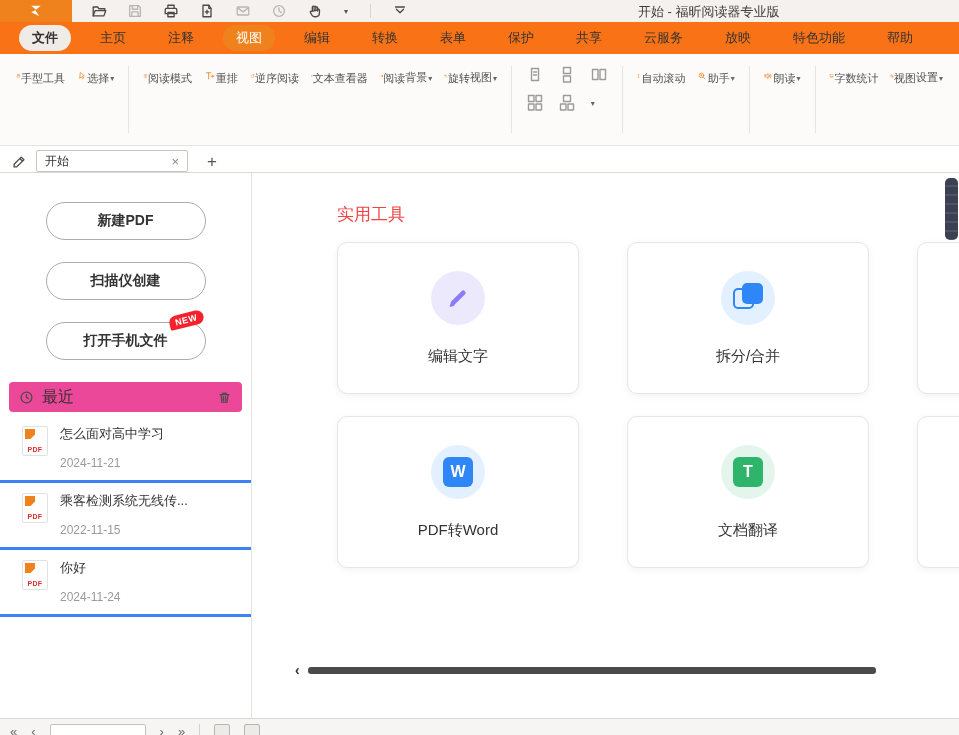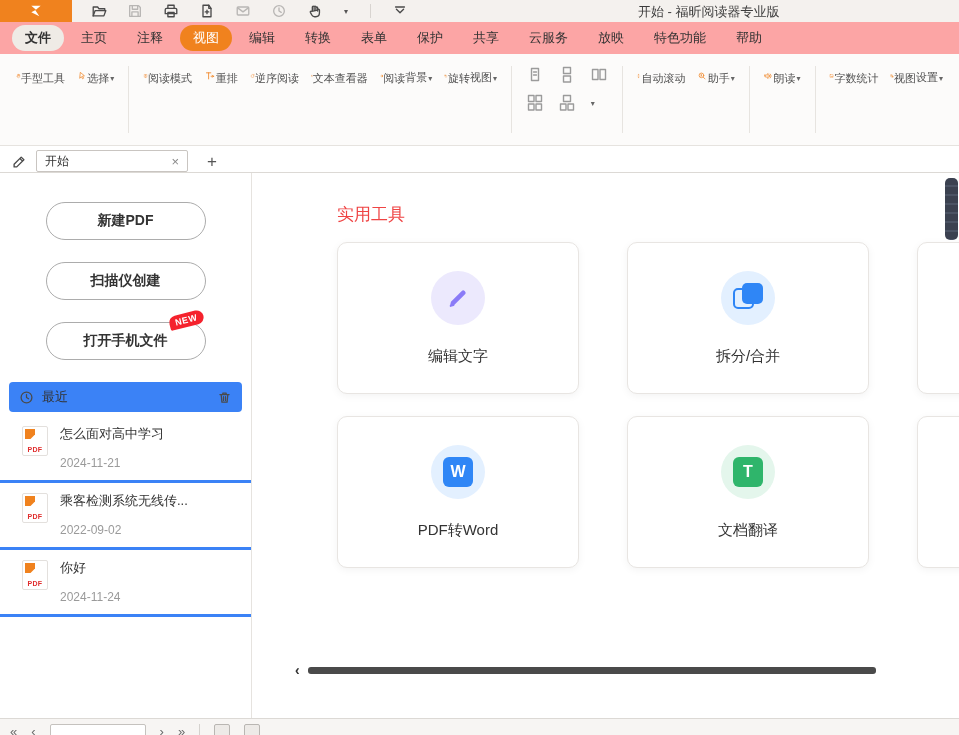--- a/index.html
+++ b/index.html
@@ -11,21 +11,21 @@
   .titlebar{height:22px;background:#F4F1EE;display:flex;align-items:center;position:relative}
   .logo{width:72px;height:22px;background:#F0821E;display:flex;align-items:center;justify-content:center}
   .qa{display:flex;align-items:center;margin-left:18px;gap:18px}
   .qaicon{width:18px;height:18px;display:flex;align-items:center;justify-content:center}
   .qaicon svg{width:16px;height:16px}
   .dim{opacity:.35}
   .qsep{width:1px;height:14px;background:#D8D4D0;margin:0 2px}
   .win-title{position:absolute;left:638px;top:3px;font-size:13px;color:#3c3c3c;white-space:nowrap}
 
   
-  .rtabs{height:32px;background:#fca5a5;display:flex;align-items:center;padding-left:12px;gap:4px}
+  .rtabs{height:32px;background:#f97316;display:flex;align-items:center;padding-left:19px;gap:16px}
   .rtab{padding:4px 13px;font-size:13px;color:#333;border-radius:15px;white-space:nowrap;cursor:default}
   .rtab.file{background:#EFEBE6;font-weight:bold}
   .rtab.active{background:#F0821E;color:#fff}
 
   
   .ribbon{height:92px;background:#FCFBFA;border-bottom:1px solid #E6E3DF;display:flex;align-items:flex-start;padding:8px 10px 2px}
   .tool{display:flex;flex-direction:row;align-items:center;padding:1px 6px;min-width:38px}
   .tool svg{width:26px;height:26px;margin-bottom:4px}
   .tlabel{font-size:11px;color:#4f4f4f;line-height:15px;text-align:center;white-space:nowrap}
   .dd{font-size:8px;color:#666;margin-left:1px}
@@ -44,21 +44,21 @@
   .doctab .x{color:#888;font-size:13px;line-height:1;cursor:default}
   .addtab{margin-left:14px;font-size:17px;color:#555;width:20px;text-align:center}
 
   
   .content{display:flex;height:545px}
   .sidebar{width:252px;border-right:1px solid #E6E3DF;padding-top:29px;background:#fff;flex:none}
   .sbtn-wrap{position:relative;width:160px;margin:0 auto 22px}
   .sbtn{width:160px;height:38px;border-radius:19px;border:1px solid #ACACAC;background:#fff;font-size:14px;font-weight:bold;color:#333;font-family:inherit;cursor:pointer;display:block}
   .sbtn.primary{border:2px solid #F0821E;color:#F0821E}
   .badge{position:absolute;top:-9px;right:2px;background:#F5222D;color:#fff;font-size:9px;font-weight:bold;padding:2px 6px;border-radius:8px 8px 8px 2px;transform:rotate(-14deg);letter-spacing:.5px}
-  .recent-header{margin:0 9px;height:30px;background:#3b82f6;border-radius:4px;display:flex;align-items:center;padding:0 10px;font-size:13px;color:#333}
+  .recent-header{margin:0 9px;height:30px;background:#ec4899;border-radius:4px;display:flex;align-items:center;padding:0 10px;font-size:16px;color:#333}
   .recent-header .grow{flex:1;margin-left:8px}
   .recent-list{margin-top:4px}
   .recent-item{display:flex;align-items:flex-start;gap:12px;padding:10px 6px 10px 22px;border-bottom:3px solid #3b82f6}
   .pdfico{width:26px;height:30px;border:1px solid #E3E0DD;background:#fff;border-radius:2px;position:relative;flex:none}
   .pdfico .fox{position:absolute;top:2px;left:2px;width:10px;height:10px;background:#F0821E;clip-path:polygon(0 0,100% 0,100% 55%,55% 100%,0 100%)}
   .pdfico .tag{position:absolute;bottom:2px;left:0;right:0;text-align:center;font-size:7px;font-weight:bold;color:#E02D2D;letter-spacing:.3px}
   .ri-title{font-size:13px;color:#333;line-height:16px;white-space:nowrap;overflow:hidden;max-width:150px}
   .ri-date{font-size:12px;color:#9a9a9a;margin-top:14px}
 
   .main{flex:1;position:relative;background:#fff;padding:30px 0 0 85px;overflow:hidden}
@@ -371,21 +371,21 @@
             <div class="ri-date">2024-11-21</div>
           </span>
         </div>
         <div class="recent-item">
           <span class="pdfico">
               <span class="fox"></span>
               <span class="tag">PDF</span>
             </span>
           <span>
             <div class="ri-title">乘客检测系统无线传...</div>
-            <div class="ri-date">2022-09-02</div>
+            <div class="ri-date">2022-11-15</div>
           </span>
         </div>
         <div class="recent-item">
           <span class="pdfico">
               <span class="fox"></span>
               <span class="tag">PDF</span>
             </span>
           <span>
             <div class="ri-title">你好</div>
             <div class="ri-date">2024-11-24</div>

